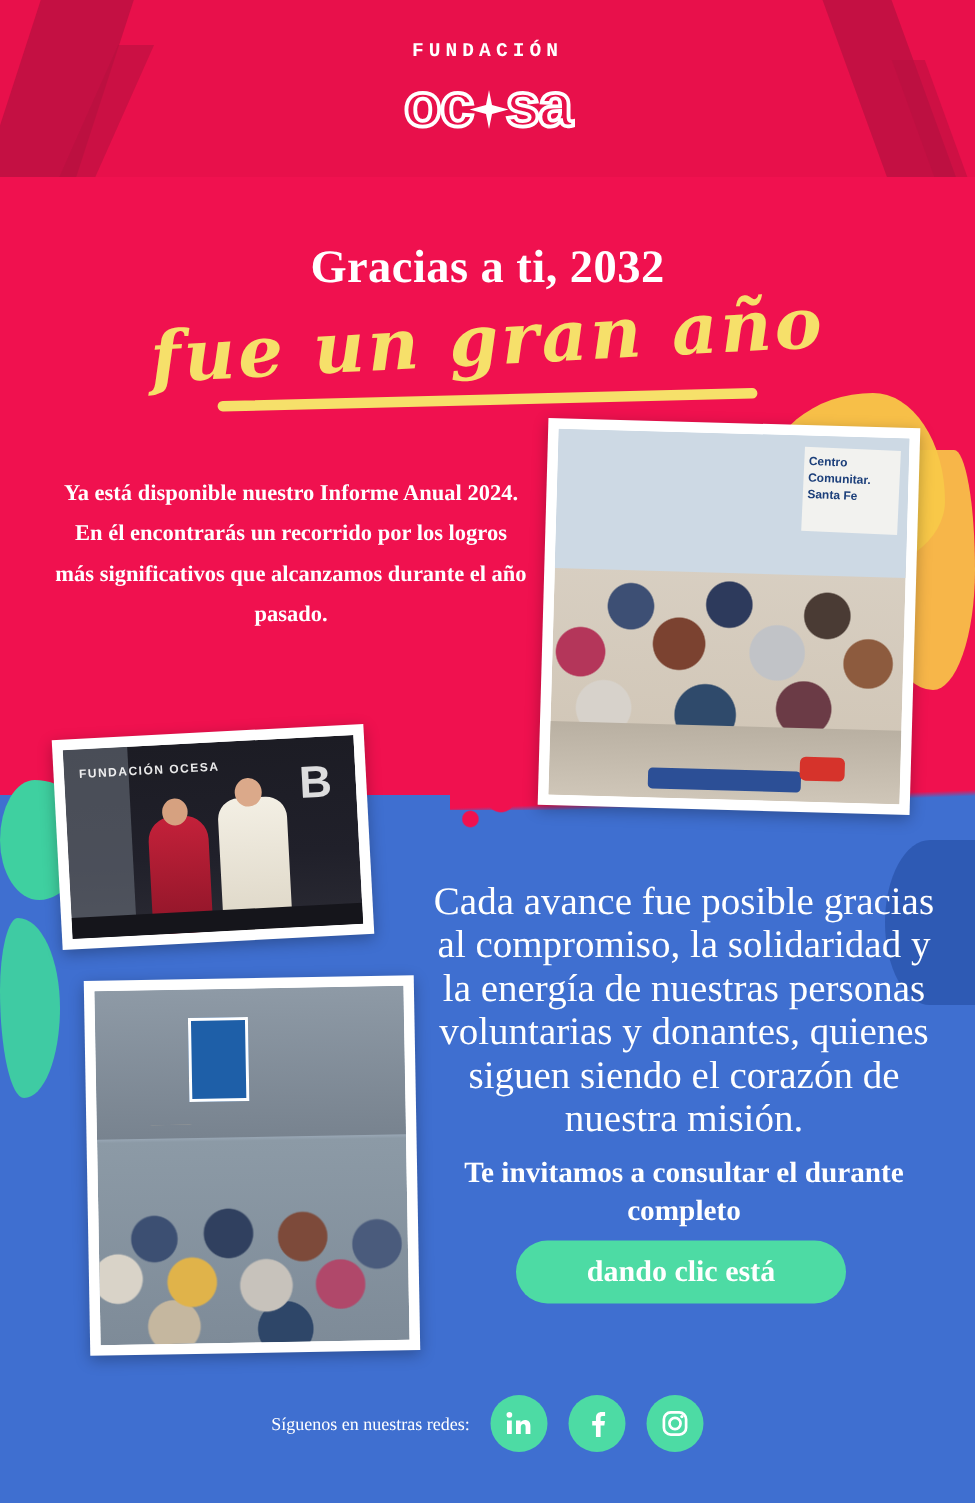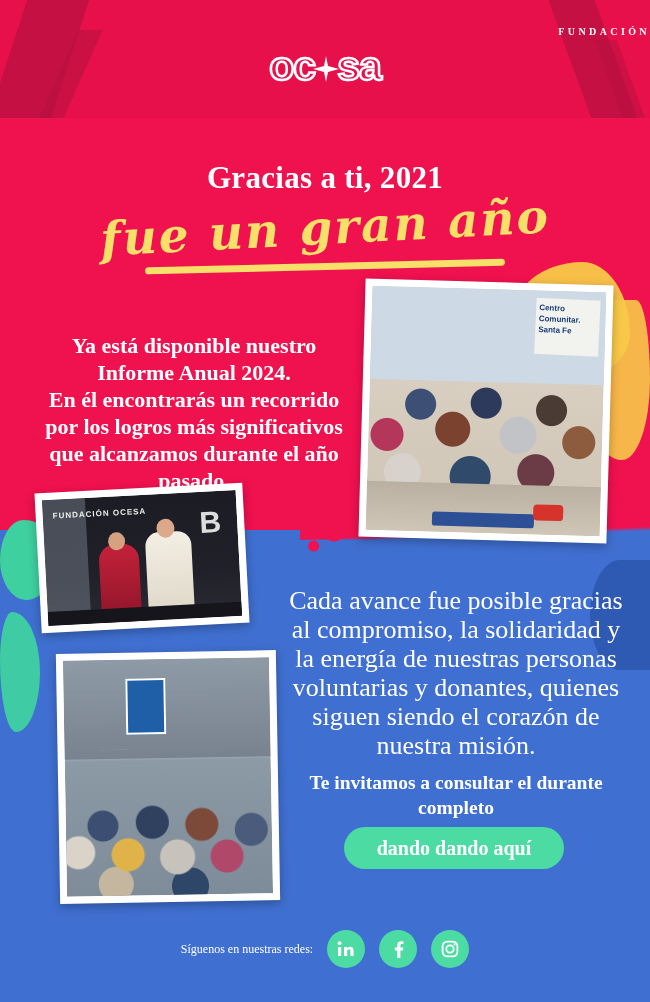--- a/index.html
+++ b/index.html
@@ -64,25 +64,24 @@
   }
   .brand {
     position: absolute;
     left: 0; right: 0;
     top: 26px;
     text-align: center;
     z-index: 3;
   }
   .brand-top {
     color: #fff;
-    font-family: Liberation Serif, serif;
-    font-size: 10px;
+    font-family: Liberation Mono, monospace;
+    font-size: 13px;
     letter-spacing: 3.4px;
     font-weight: bold;
-    text-align: right;
   }
   .brand-main {
     margin-top: 2px;
     color: #fff;
     font-family: "Liberation Sans", sans-serif;
     font-size: 41px;
     font-weight: bold;
     letter-spacing: -1px;
     line-height: 54px;
     -webkit-text-stroke: 1px #fff;
@@ -213,25 +212,24 @@
   }
 
   
   .intro-text {
     position: absolute;
     top: 316px; left: 36px;
     width: 316px;
     color: #ffffff;
     text-align: center;
     font-family: "Liberation Serif", serif;
-    font-size: 22px;
+    font-size: 15px;
     line-height: 27px;
     font-weight: bold;
     z-index: 6;
-    margin-top: 16px;
   }
   .mid-text {
     position: absolute;
     top: 586px; left: 282px;
     width: 348px;
     color: #ffffff;
     text-align: center;
     font-family: "Liberation Serif", serif;
     font-size: 26px;
     line-height: 29px;
@@ -474,21 +472,21 @@
   <div class="band-blue"></div>
   <div class="blue-left-fill"></div>
   <div class="splash-yellow"></div>
   <div class="splash-yellow2"></div>
   <div class="splash-green"></div>
   <div class="splash-green2"></div>
   <div class="splash-pinkdots"></div>
   <div class="splash-darkblue"></div>
 
   <div class="title-wrap">
-    <div class="title-line1">Gracias a ti, 2021</div>
+    <div class="title-line1">Gracias a ti, 2032</div>
     <div class="title-script">fue un gran año</div>
     <div class="title-underline"></div>
   </div>
 
   <div class="intro-text">
     <div>Ya está disponible nuestro Informe Anual 2024.</div>
     <div>En él encontrarás un recorrido por los logros más significativos que alcanzamos durante el año pasado.</div>
   </div>
 
   <div class="photo photo1">
@@ -522,21 +520,21 @@
       <div class="p3-bg"></div>
       <div class="p3-building"></div>
       <div class="p3-banner"></div>
       <div class="p3-crowd"></div>
     </div>
   </div>
 
   <div class="mid-text">Cada avance fue posible gracias al compromiso, la solidaridad y la energía de nuestras personas voluntarias y donantes, quienes siguen siendo el corazón de nuestra misión.</div>
 
   <div class="cta-text">Te invitamos a consultar el durante completo</div>
-  <button class="cta-button">dando dando aquí</button>
+  <button class="cta-button">dando clic está</button>
 
   <div class="footer">
     <span class="footer-label">Síguenos en nuestras redes:</span>
     <span class="social">
       <svg width="20" height="20" viewBox="0 0 20 20">
           <rect x="2" y="8" width="3.2" height="9" fill="#fff"></rect>
           <circle cx="3.6" cy="4.2" r="1.9" fill="#fff"></circle>
           <path d="M8 8h3v1.3c.6-1 1.7-1.6 3-1.6 2.2 0 3.6 1.4 3.6 3.9V17h-3.2v-4.8c0-1.2-.5-1.9-1.5-1.9s-1.7.7-1.7 1.9V17H8z" fill="#fff"></path>
         </svg>
     </span>

